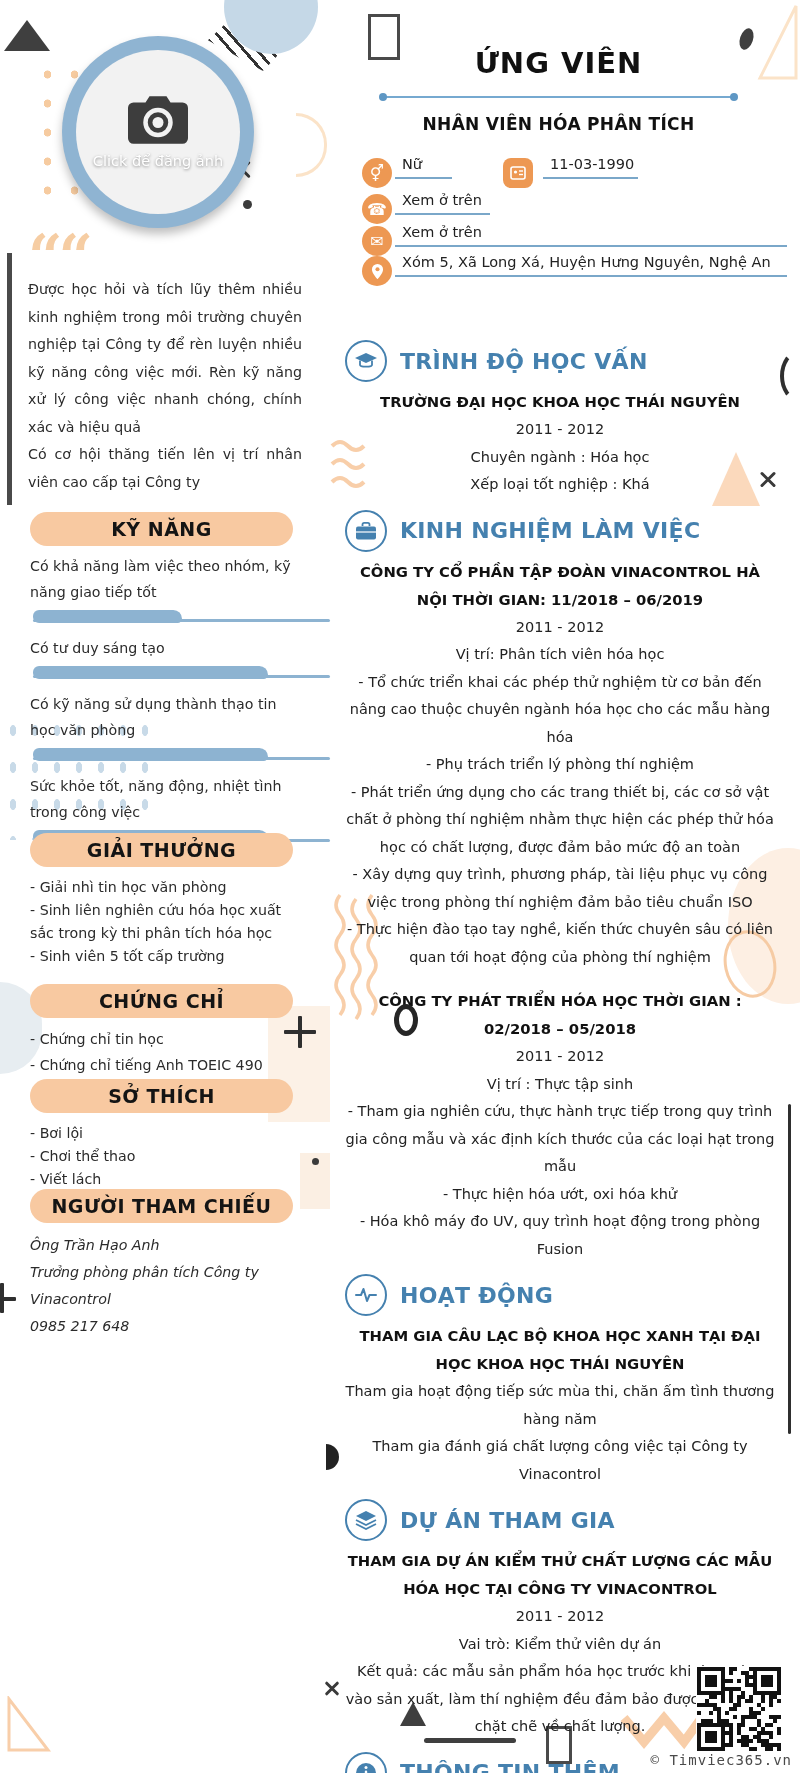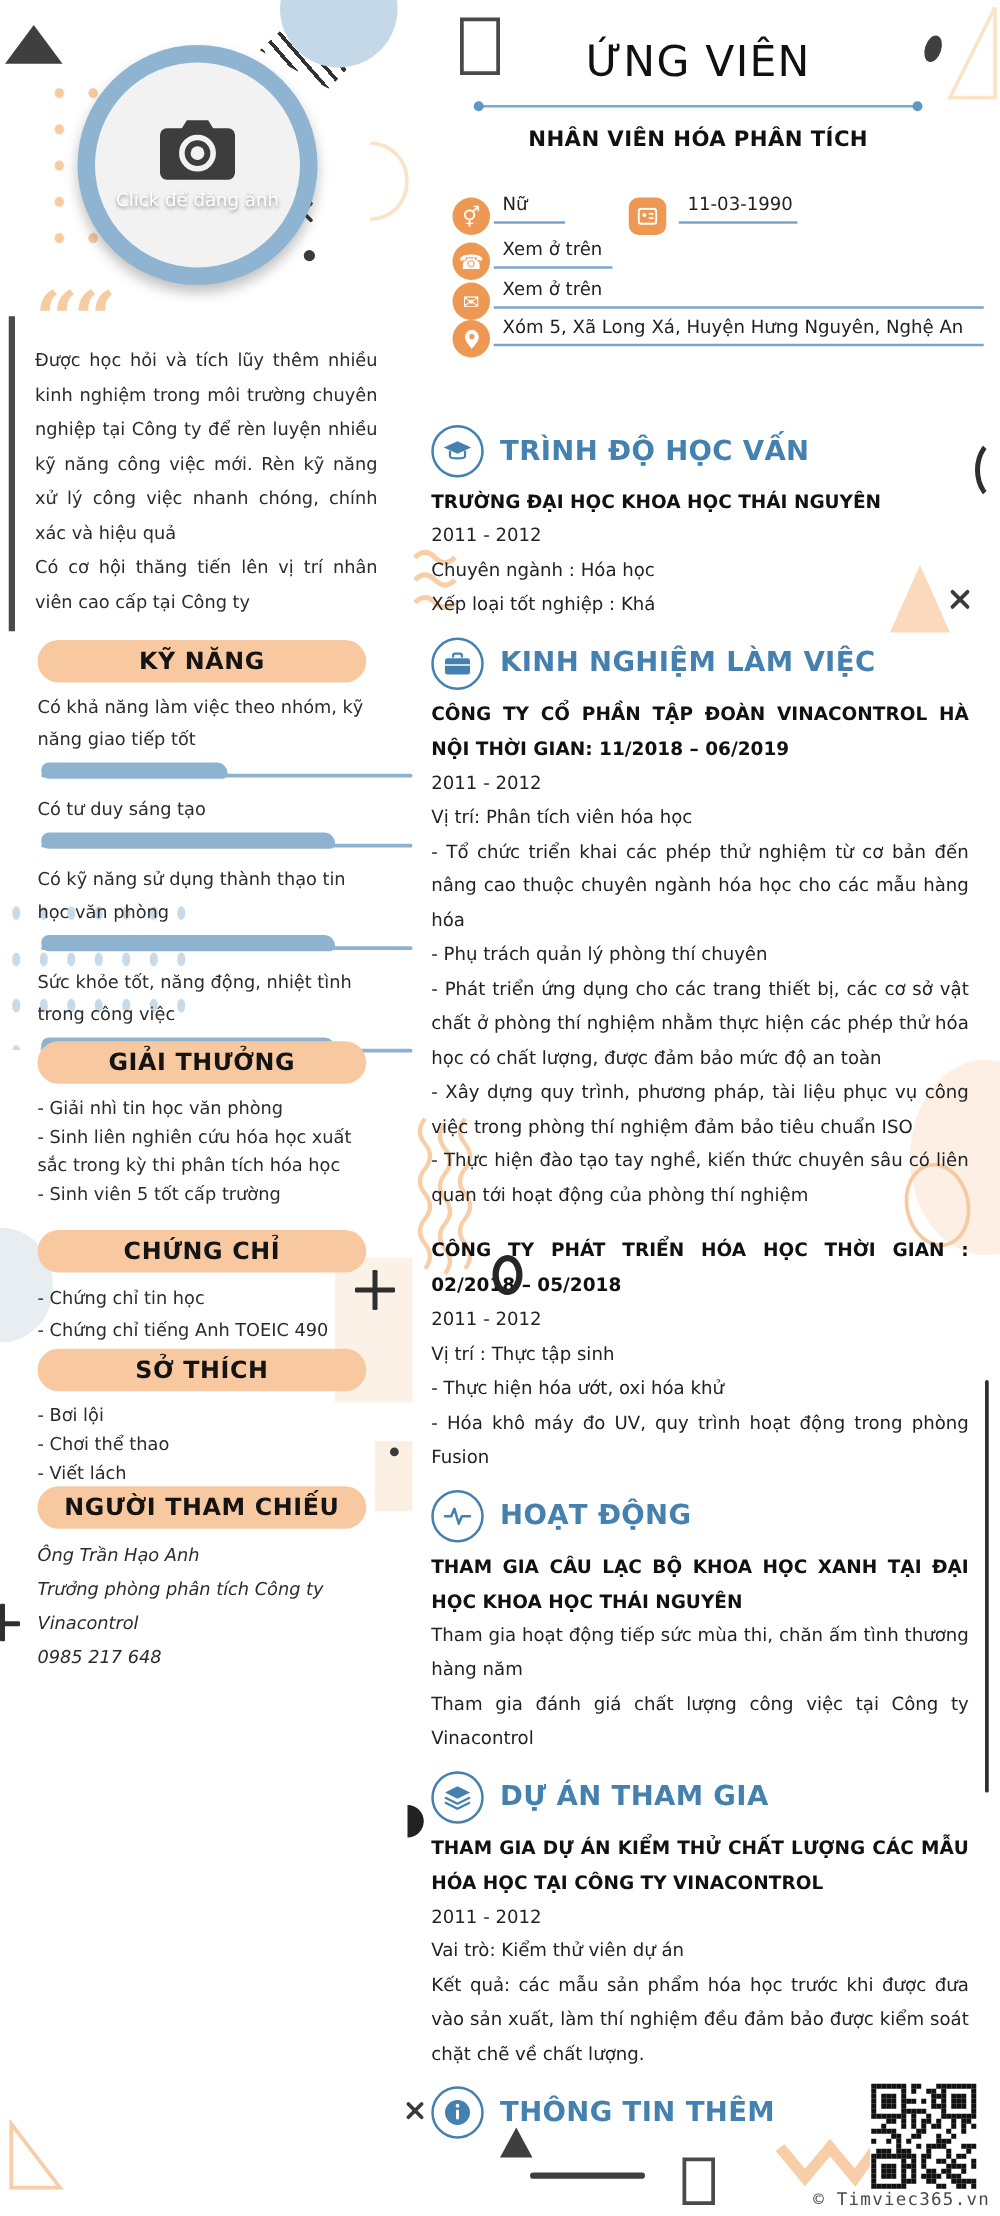--- a/index.html
+++ b/index.html
@@ -61,42 +61,42 @@
   .skill-line{position:absolute;left:0;right:0;bottom:1px;height:3px;background:#8DB3D1;border-radius:2px;}
   .skill-fill{position:absolute;left:0;bottom:0;height:13px;background:#8DB3D1;border-radius:7px 10px 5px 7px;}
   .llist{margin:9px 0 0 0;padding:0;list-style:none;}
   .llist li{font-size:14.2px;color:#2b2b2b;}
   .lh23 li{line-height:23px;}
   .lh25 li{line-height:25.5px;}
   .lh27 li{line-height:27px;font-style:italic;}
   .dots-blue{left:2px;top:712px;width:152px;height:128px;background-image:radial-gradient(#C8DAE8 3px,transparent 3.5px);background-size:22px 37px;z-index:1;}
   
   .rhead{left:345px;top:30px;width:427px;z-index:2;text-align:center;}
-  .rtitle{font-size:34px;font-weight:normal;color:#111;letter-spacing:1px;margin:0;}
+  .rtitle{font-size:29px;font-weight:bold;color:#111;letter-spacing:1px;margin:16px;}
   .rline{position:relative;margin:14px 38px 0 38px;height:2px;background:#76A9D0;}
   .rline::before,.rline::after{content:"";position:absolute;top:-3px;width:8px;height:8px;border-radius:50%;background:#5E97C4;}
   .rline::before{left:-4px;} .rline::after{right:-4px;}
   .rsub{font-size:17px;font-weight:bold;color:#111;margin-top:16px;letter-spacing:.3px;}
   
   .contact{left:345px;top:145px;width:442px;height:140px;z-index:2;}
   .cicon{position:absolute;width:30px;height:30px;border-radius:50%;background:#ED9853;color:#fff;
          display:flex;align-items:center;justify-content:center;font-size:16px;}
   .cicon svg{display:block;}
   .cid{border-radius:8px;}
   .cval{position:absolute;font-size:14.5px;color:#222;padding:0 0 5px 7px;border-bottom:2px solid #7AA7C9;}
   
   .rcol{left:345px;top:340px;width:430px;z-index:2;}
   .rsec{margin-bottom:11px;}
   .rsec-head{display:flex;align-items:center;margin-bottom:6px;}
   .rsec-icon{width:38px;height:38px;border-radius:50%;border:2.5px solid #4581AF;display:flex;align-items:center;justify-content:center;margin-right:13px;flex:0 0 auto;}
   .rsec-title{font-size:22px;font-weight:bold;color:#4581AF;margin:0;letter-spacing:.3px;}
   .rtext{font-size:14.5px;line-height:27.5px;color:#222;}
   .rbold{font-weight:bold;color:#111;text-align:justify;line-height:28px;font-size:14.8px;}
   .just{text-align:justify;}
-  .rtext p{margin:0;}
+  .rtext p{margin:0;text-align:center;}
   .job{margin-top:16px;}
   .job:first-child{margin-top:0;}
   
   .qr{left:696px;top:1666px;width:86px;height:86px;background:#fff;z-index:2;}
   .qr i{position:absolute;width:4px;height:4px;background:#111;}
   .copyright{right:8px;top:1752px;font-family:"DejaVu Sans Mono","Liberation Mono",monospace;font-size:14px;color:#4a4a4a;letter-spacing:1px;z-index:2;}
 </style>
 </head>
 <body>
 
@@ -301,31 +301,32 @@
       </span>
       <h2 class="rsec-title">KINH NGHIỆM LÀM VIỆC</h2>
     </div>
     <div class="rtext">
       <div class="job">
         <p class="rbold">CÔNG TY CỔ PHẦN TẬP ĐOÀN VINACONTROL HÀ NỘI THỜI GIAN: 11/2018 – 06/2019</p>
         <p>2011 - 2012</p>
         <p>Vị trí: Phân tích viên hóa học</p>
         <div>
             <p class="just">- Tổ chức triển khai các phép thử nghiệm từ cơ bản đến nâng cao thuộc chuyên ngành hóa học cho các mẫu hàng hóa</p>
-            <p class="just">- Phụ trách quản lý phòng thí chuyên</p>
+            <p class="just">- Phụ trách triển lý phòng thí nghiệm</p>
             <p class="just">- Phát triển ứng dụng cho các trang thiết bị, các cơ sở vật chất ở phòng thí nghiệm nhằm thực hiện các phép thử hóa học có chất lượng, được đảm bảo mức độ an toàn</p>
             <p class="just">- Xây dựng quy trình, phương pháp, tài liệu phục vụ công việc trong phòng thí nghiệm đảm bảo tiêu chuẩn ISO</p>
             <p class="just">- Thực hiện đào tạo tay nghề, kiến thức chuyên sâu có liên quan tới hoạt động của phòng thí nghiệm</p>
           </div>
       </div>
       <div class="job">
         <p class="rbold">CÔNG TY PHÁT TRIỂN HÓA HỌC THỜI GIAN : 02/2018 – 05/2018</p>
         <p>2011 - 2012</p>
         <p>Vị trí : Thực tập sinh</p>
         <div>
+            <p class="just">- Tham gia nghiên cứu, thực hành trực tiếp trong quy trình gia công mẫu và xác định kích thước của các loại hạt trong mẫu</p>
             <p class="just">- Thực hiện hóa ướt, oxi hóa khử</p>
             <p class="just">- Hóa khô máy đo UV, quy trình hoạt động trong phòng Fusion</p>
           </div>
       </div>
     </div>
   </div>
 
   <div class="rsec">
     <div class="rsec-head">
       <span class="rsec-icon">

